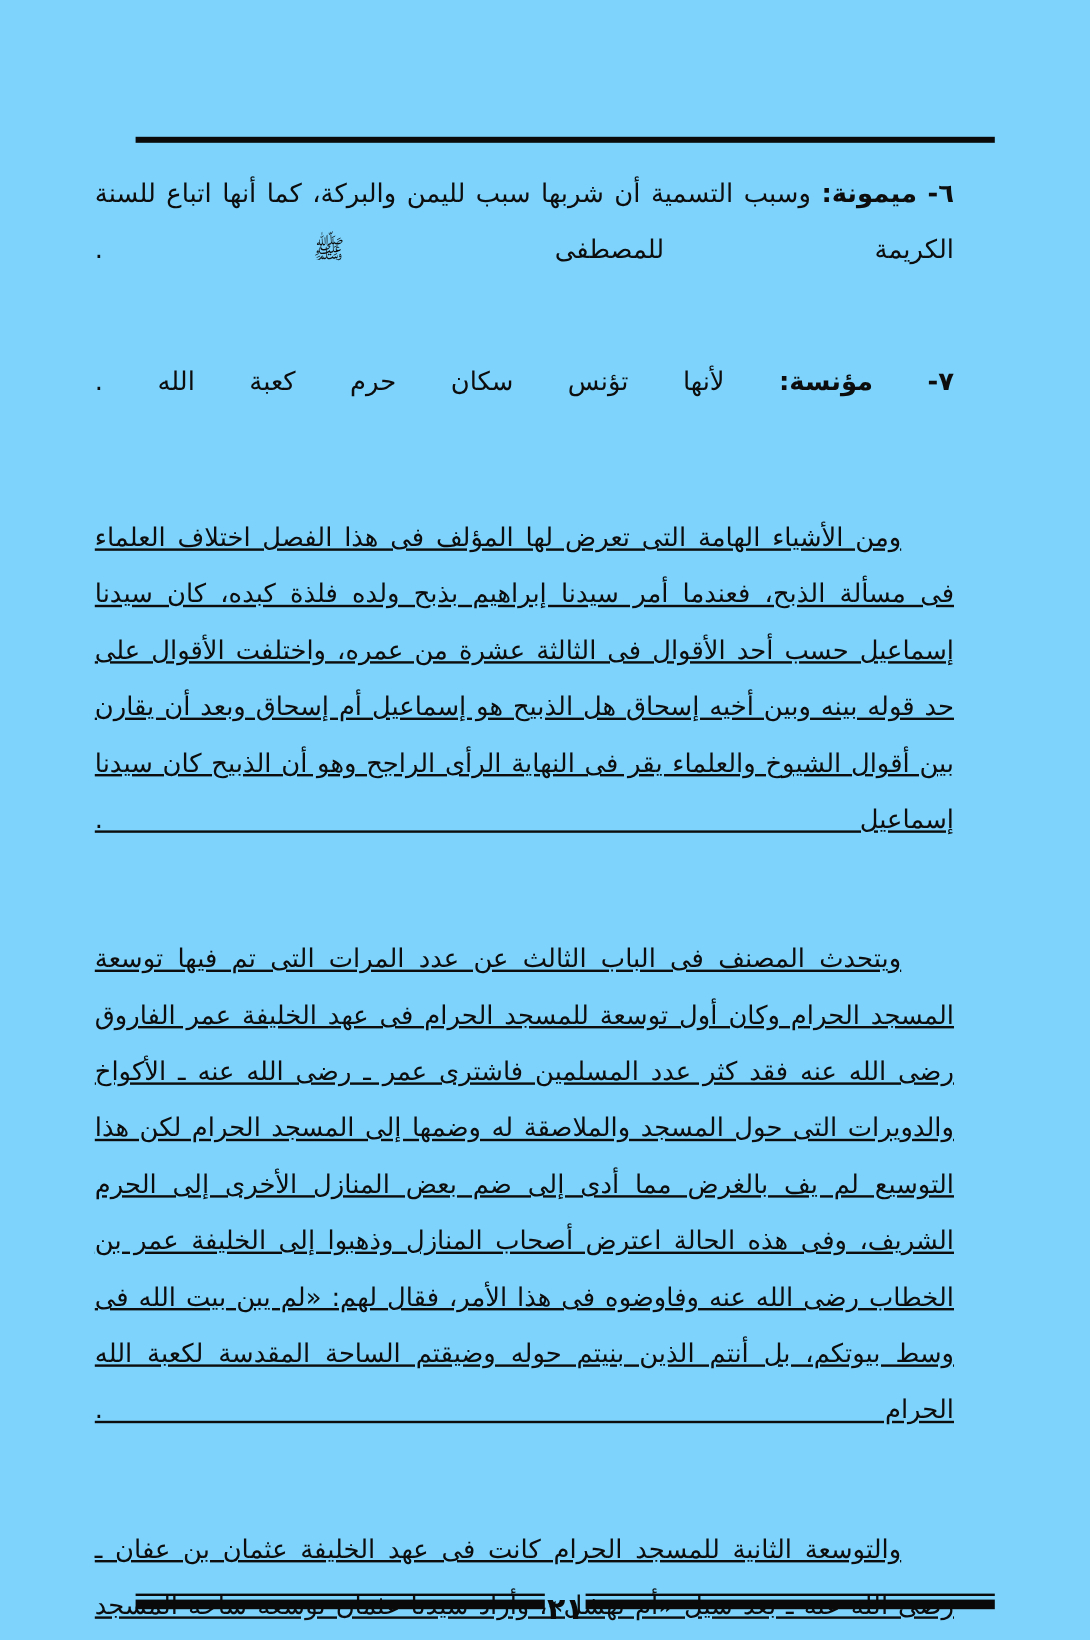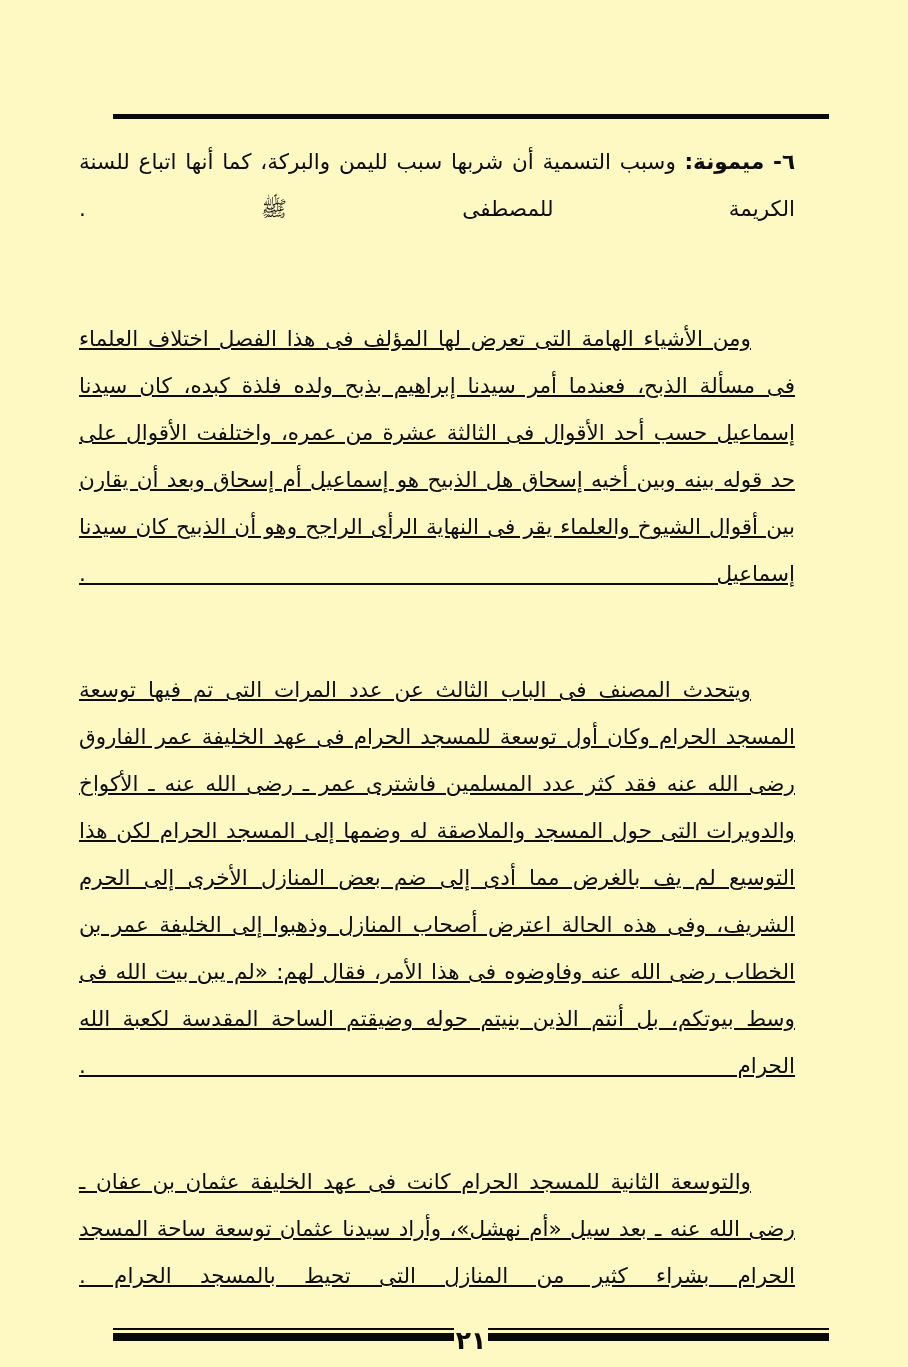--- a/index.html
+++ b/index.html
@@ -7,21 +7,21 @@
     margin: 0;
     padding: 0;
     background: #ffffff;
   }
 
   .page {
     position: relative;
     width: 908px;
     height: 1367px;
     margin: 0 auto;
-    background: #fef9c3;
+    background: #7dd3fc;
     overflow: hidden;
     font-family: "DejaVu Sans", "Liberation Sans", sans-serif;
   }
 
   
   .rule-top {
     position: absolute;
     left: 113px;
     top: 114px;
     width: 716px;
@@ -139,20 +139,25 @@
   <div class="rule-top"></div>
 
   <div class="content">
 
     <p class="numbered-item first">
       <span class="lead">٦-</span>
       <span class="lead">ميمونة:</span>
       <span>وسبب التسمية أن شربها سبب لليمن والبركة، كما أنها اتباع للسنة الكريمة للمصطفى ﷺ .</span>
     </p>
 
+    <p class="numbered-item second">
+      <span class="lead">٧-</span>
+      <span class="lead">مؤنسة:</span>
+      <span>لأنها تؤنس سكان حرم كعبة الله .</span>
+    </p>
 
     <div class="block-gap"></div>
 
     <p class="para">ومن الأشياء الهامة التى تعرض لها المؤلف فى هذا الفصل اختلاف العلماء فى مسألة الذبح، فعندما أمر سيدنا إبراهيم بذبح ولده فلذة كبده، كان سيدنا إسماعيل حسب أحد الأقوال فى الثالثة عشرة من عمره، واختلفت الأقوال على حد قوله بينه وبين أخيه إسحاق هل الذبيح هو إسماعيل أم إسحاق وبعد أن يقارن بين أقوال الشيوخ والعلماء يقر فى النهاية الرأى الراجح وهو أن الذبيح كان سيدنا إسماعيل .</p>
 
     <p class="para gap-before">ويتحدث المصنف فى الباب الثالث عن عدد المرات التى تم فيها توسعة المسجد الحرام وكان أول توسعة للمسجد الحرام فى عهد الخليفة عمر الفاروق رضى الله عنه فقد كثر عدد المسلمين فاشترى عمر ـ رضى الله عنه ـ الأكواخ والدويرات التى حول المسجد والملاصقة له وضمها إلى المسجد الحرام لكن هذا التوسيع لم يف بالغرض مما أدى إلى ضم بعض المنازل الأخرى إلى الحرم الشريف، وفى هذه الحالة اعترض أصحاب المنازل وذهبوا إلى الخليفة عمر بن الخطاب رضى الله عنه وفاوضوه فى هذا الأمر، فقال لهم: «لم يبن بيت الله فى وسط بيوتكم، بل أنتم الذين بنيتم حوله وضيقتم الساحة المقدسة لكعبة الله الحرام .</p>
 
     <p class="para gap-before">والتوسعة الثانية للمسجد الحرام كانت فى عهد الخليفة عثمان بن عفان ـ رضى الله عنه ـ بعد سيل «أم نهشل»، وأراد سيدنا عثمان توسعة ساحة المسجد الحرام بشراء كثير من المنازل التى تحيط بالمسجد الحرام .</p>
 
   </div>

